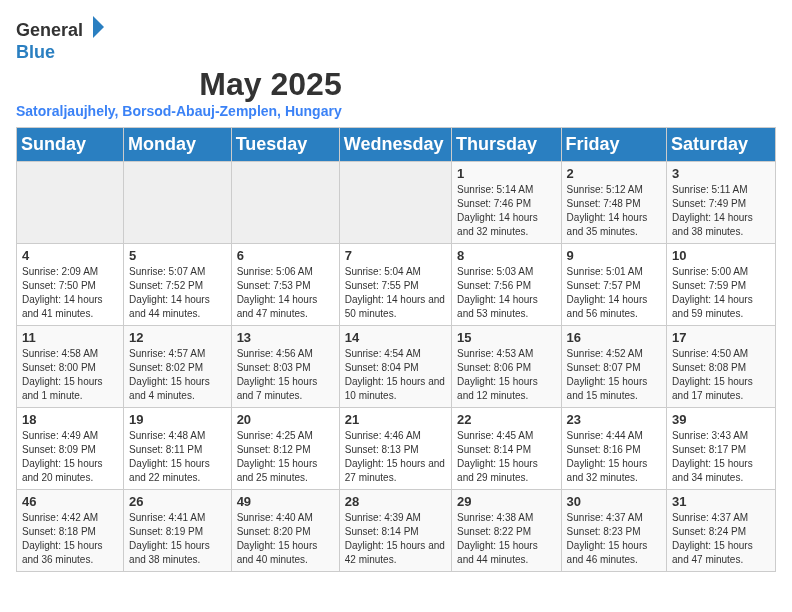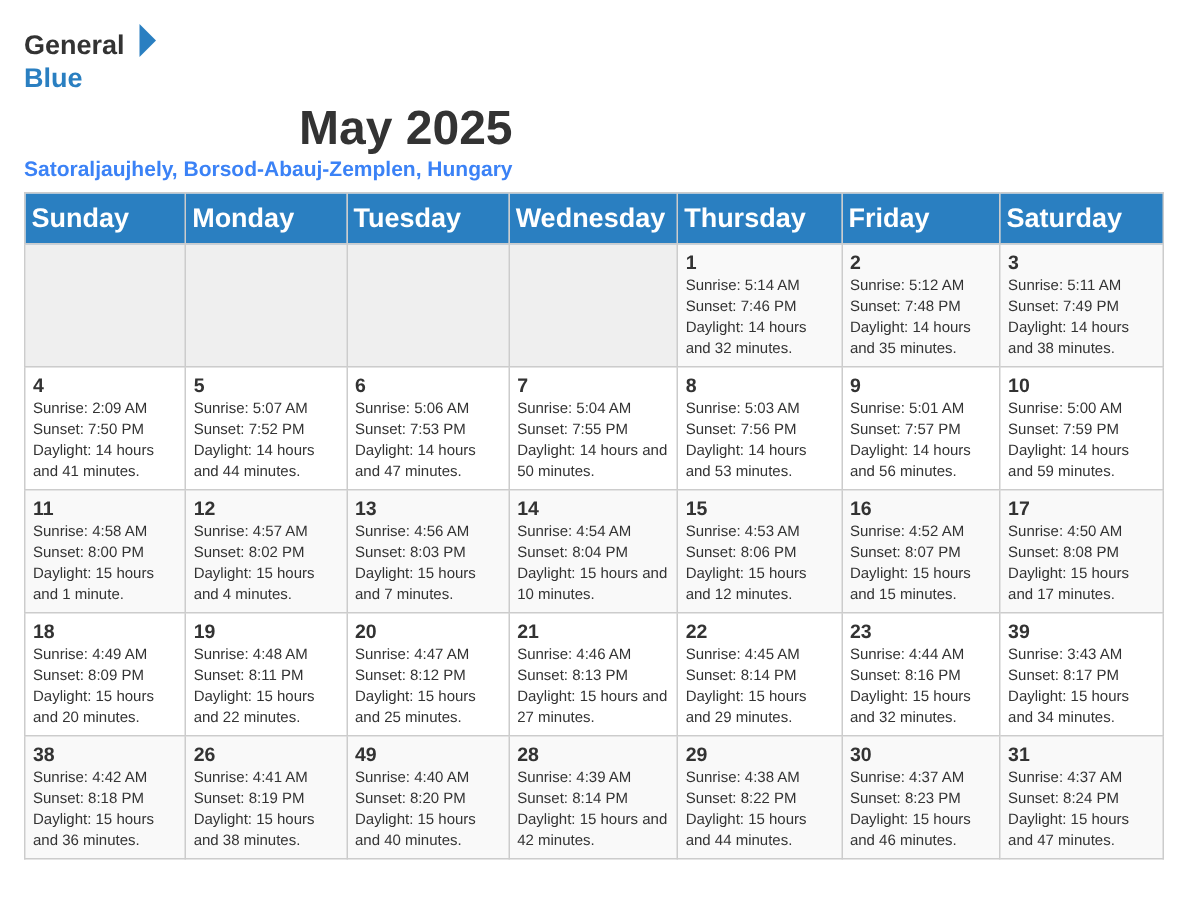--- a/index.html
+++ b/index.html
@@ -213,21 +213,21 @@
 Daylight: 15 hours and 20 minutes.</div>
         </td>
         <td>
           <span class="day-num">19</span>
           <div class="day-info">Sunrise: 4:48 AM
 Sunset: 8:11 PM
 Daylight: 15 hours and 22 minutes.</div>
         </td>
         <td>
           <span class="day-num">20</span>
-          <div class="day-info">Sunrise: 4:47 AM
+          <div class="day-info">Sunrise: 4:25 AM
 Sunset: 8:12 PM
 Daylight: 15 hours and 25 minutes.</div>
         </td>
         <td>
           <span class="day-num">21</span>
           <div class="day-info">Sunrise: 4:46 AM
 Sunset: 8:13 PM
 Daylight: 15 hours and 27 minutes.</div>
         </td>
         <td>
@@ -244,21 +244,21 @@
         </td>
         <td>
           <span class="day-num">39</span>
           <div class="day-info">Sunrise: 3:43 AM
 Sunset: 8:17 PM
 Daylight: 15 hours and 34 minutes.</div>
         </td>
       </tr>
       <tr>
         <td>
-          <span class="day-num">38</span>
+          <span class="day-num">46</span>
           <div class="day-info">Sunrise: 4:42 AM
 Sunset: 8:18 PM
 Daylight: 15 hours and 36 minutes.</div>
         </td>
         <td>
           <span class="day-num">26</span>
           <div class="day-info">Sunrise: 4:41 AM
 Sunset: 8:19 PM
 Daylight: 15 hours and 38 minutes.</div>
         </td>

